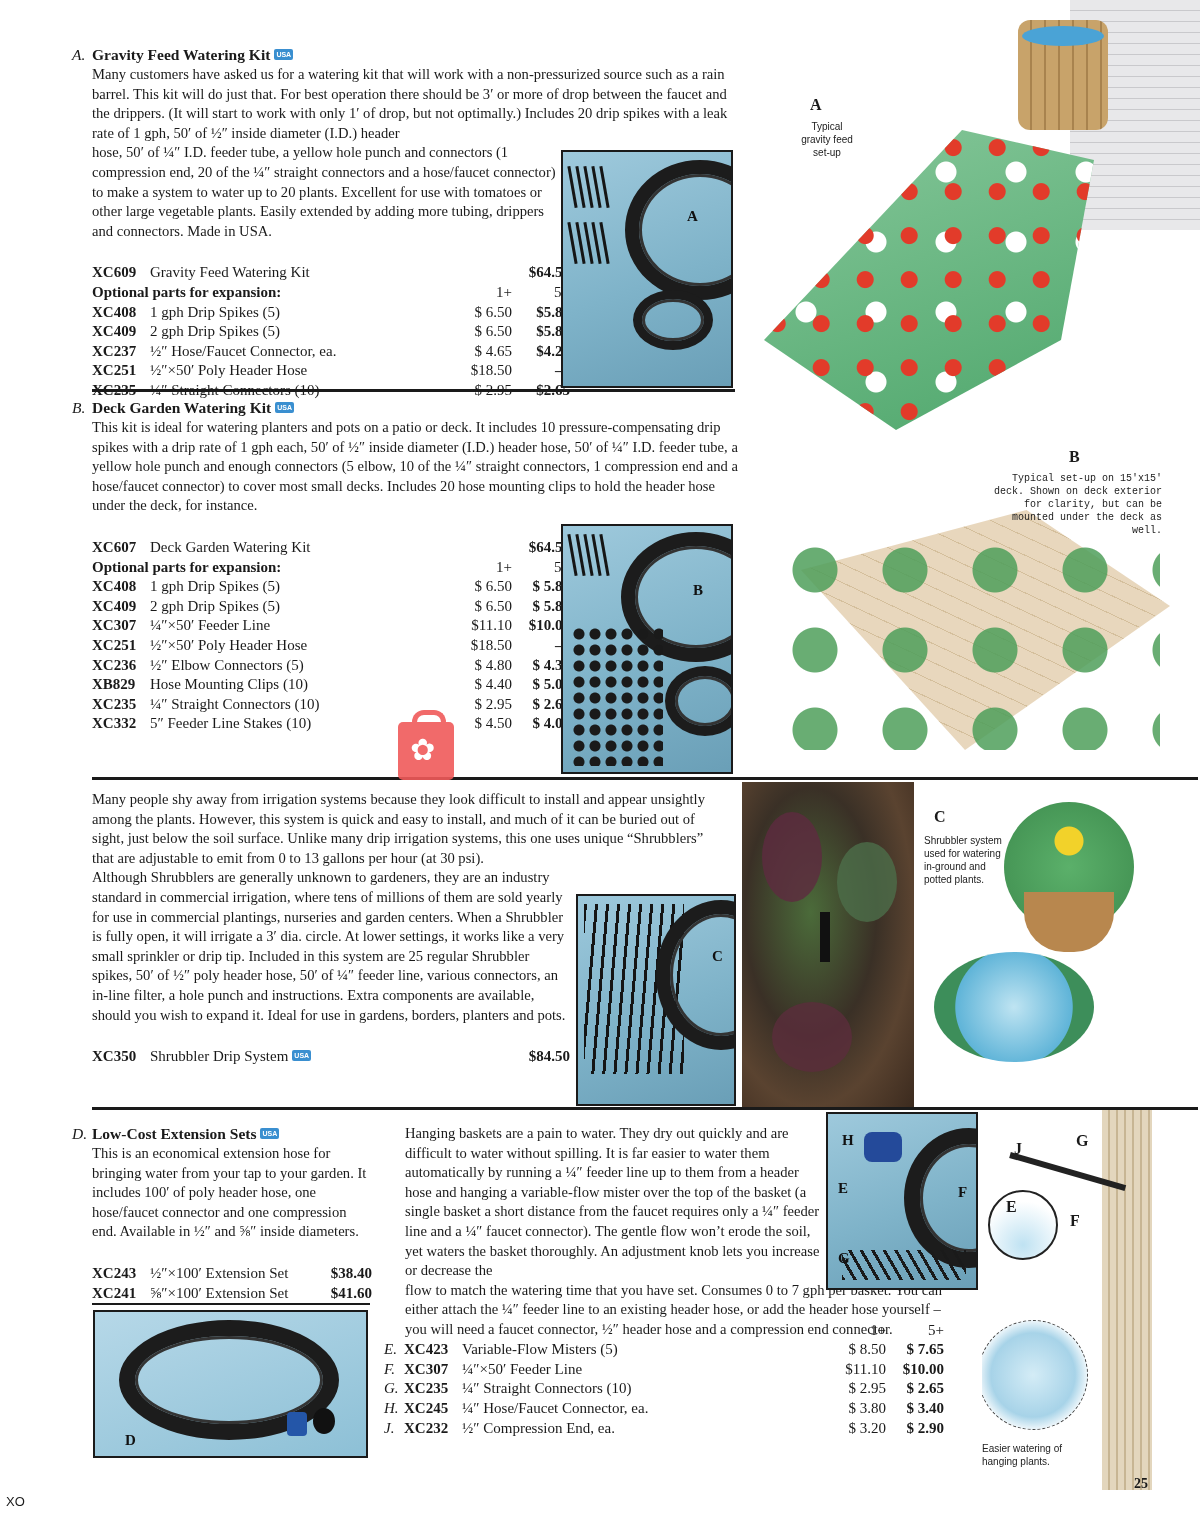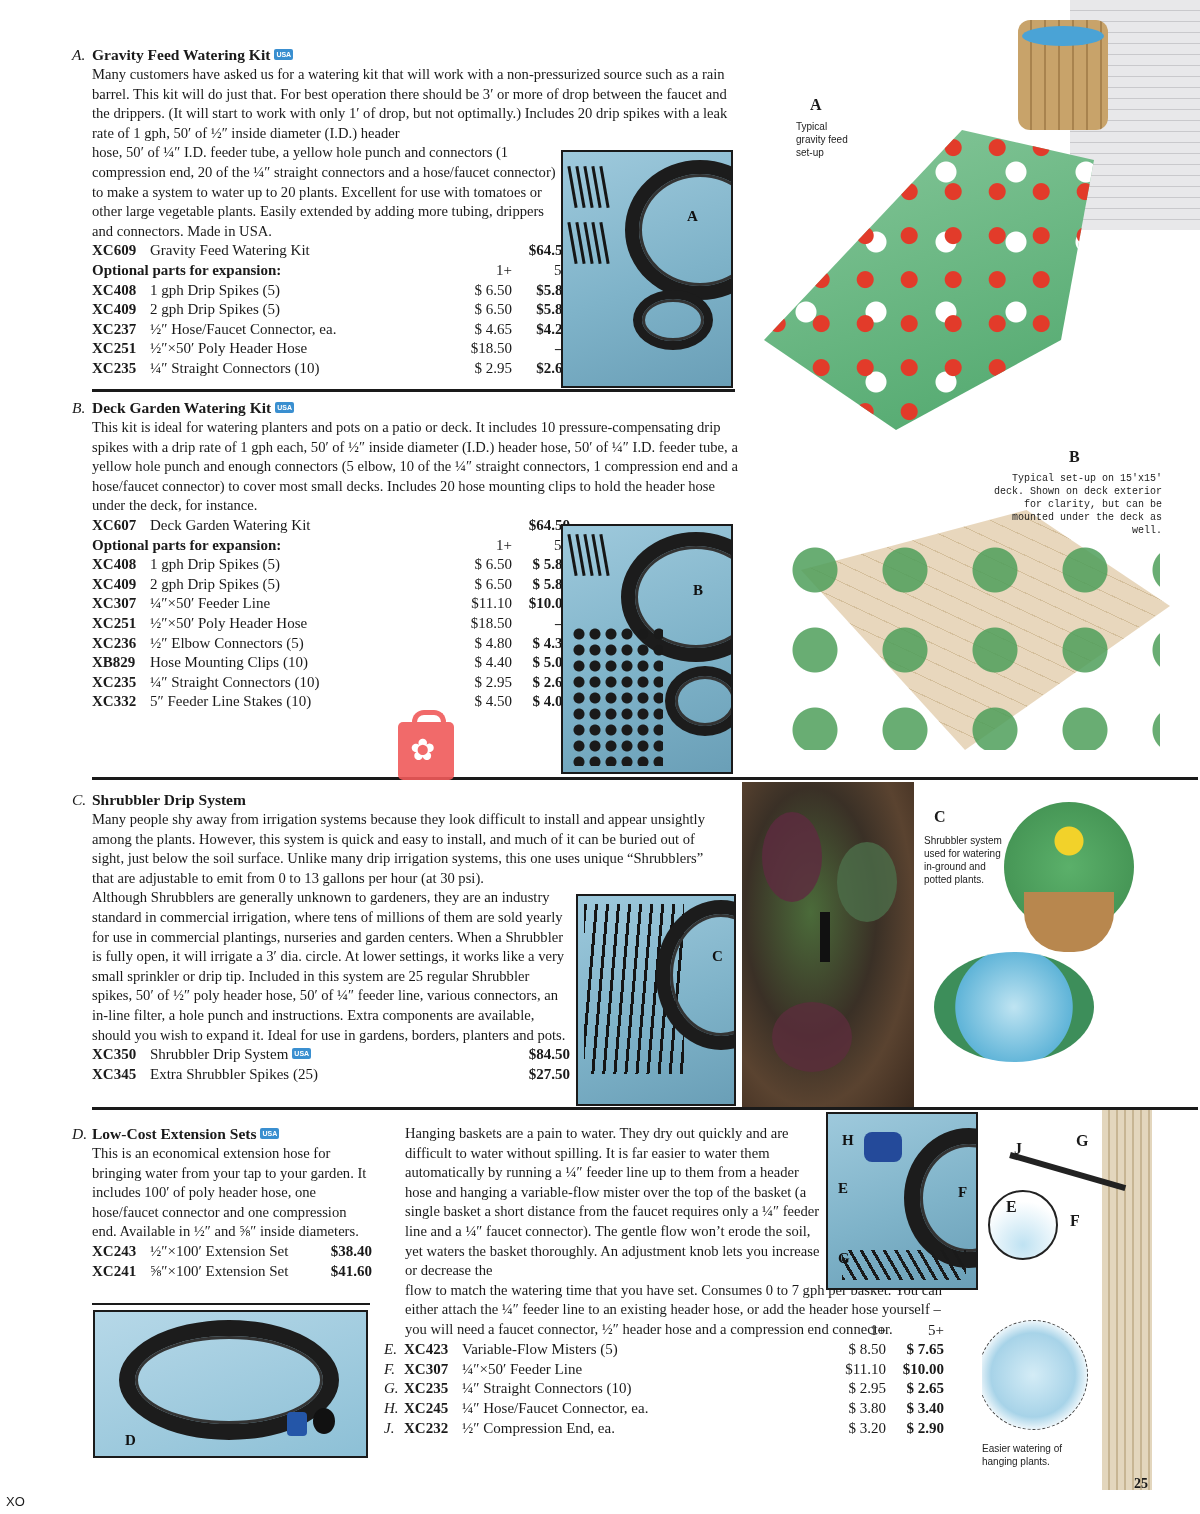--- a/index.html
+++ b/index.html
@@ -6,21 +6,21 @@
   html, body { width: 1200px; height: 1514px; background: #ffffff; overflow: hidden; }
   body { position: relative; font-family: "Liberation Serif", "DejaVu Serif", serif; color: #1a1a1a; }
 
   .section { position: absolute; }
   .sec-title { font-weight: bold; font-size: 15.5px; line-height: 20px; }
   .sec-letter { font-style: italic; font-weight: normal; display: inline-block; width: 20px; }
   .usa-badge { display: inline-block; background: #3a8fd0; color: #fff; font-family: "Liberation Sans", sans-serif; font-size: 7px; font-weight: bold; padding: 1px 2px; border-radius: 2px; vertical-align: 3px; margin-left: 4px; line-height: 9px; }
   .body-text { font-size: 14.6px; line-height: 19.6px; text-align: left; }
   .indent { padding-left: 20px; }
 
-  .ptable { font-size: 15px; line-height: 19.6px; }
+  .ptable { font-size: 15px; line-height: 19.6px; margin-top: 22px; }
   .prow { display: flex; white-space: nowrap; }
   .prow .sku { font-weight: bold; width: 58px; }
   .prow .desc { flex: 1; }
   .prow .p1 { width: 54px; text-align: right; font-weight: normal; }
   .prow .p5 { width: 58px; text-align: right; font-weight: bold; }
   .prow.hdr .desc { font-weight: bold; }
   .prow.hdr .p1, .prow.hdr .p5 { font-weight: normal; }
   .prow .lt { font-style: italic; width: 20px; }
 
   .rule { position: absolute; height: 3px; background: #1a1a1a; }
@@ -196,35 +196,27 @@
     </div>
   <div class="coil" style="left:58px; top:6px; width:150px; height:130px;"></div>
   <div class="coil" style="left:102px; top:140px; width:80px; height:70px; border-width:10px;"></div>
   <div style="position:absolute; left:8px; top:100px; width:92px; height:140px; background: radial-gradient(circle, #1a1a1a 5px, transparent 6px) 0 0/16px 16px;"></div>
   <div class="photo-label" style="left:130px; top:56px;">B</div>
 </div>
 
 <div class="rule" style="left:92px; top:777px; width:1106px;"></div>
 
 <div class="section" style="left:72px; top:790px; width:660px;">
-  <div class="sec-title">
-    <span class="sec-letter">C.</span><span>Shrubbler Drip System</span>
-  </div>
   <div class="body-text indent" style="width:650px;">Many people shy away from irrigation systems because they look difficult to install and appear unsightly among the plants. However, this system is quick and easy to install, and much of it can be buried out of sight, just below the soil surface. Unlike many drip irrigation systems, this one uses unique “Shrubblers” that are adjustable to emit from 0 to 13 gallons per hour (at 30 psi).</div>
   <div class="body-text indent" style="width:496px;">Although Shrubblers are generally unknown to gardeners, they are an industry standard in commercial irrigation, where tens of millions of them are sold yearly for use in commercial plantings, nurseries and garden centers. When a Shrubbler is fully open, it will irrigate a 3′ dia. circle. At lower settings, it works like a very small sprinkler or drip tip. Included in this system are 25 regular Shrubbler spikes, 50′ of ½″ poly header hose, 50′ of ¼″ feeder line, various connectors, an in-line filter, a hole punch and instructions. Extra components are available, should you wish to expand it. Ideal for use in gardens, borders, planters and pots.</div>
   <div class="ptable indent" style="width:498px;">
     <div class="prow">
       <span class="sku">XC350</span>
       <span class="desc"><span>Shrubbler Drip System</span><span class="usa-badge">USA</span></span>
       <span class="p5" style="width:70px;">$84.50</span>
-    </div>
-    <div class="prow">
-      <span class="sku">XC345</span>
-      <span class="desc">Extra Shrubbler Spikes (25)</span>
-      <span class="p5" style="width:70px;">$27.50</span>
     </div>
   </div>
 </div>
 
 <div class="photo" style="left:576px; top:894px; width:160px; height:212px;">
   <div style="position:absolute; left:6px; top:8px; width:100px; height:170px; background: repeating-linear-gradient(95deg, #151515 0 3px, transparent 3px 11px);"></div>
   <div class="coil" style="left:78px; top:4px; width:130px; height:150px;"></div>
   <div class="photo-label" style="left:134px; top:52px;">C</div>
 </div>
 
@@ -322,21 +314,21 @@
   <div class="photo-label" style="left:130px; top:70px;">F</div>
   <div class="photo-label" style="left:10px; top:136px;">G</div>
 </div>
 
 <div class="illus" style="left:740px; top:0px; width:460px; height:440px;">
   <div style="position:absolute; left:330px; top:0; width:130px; height:230px; background: repeating-linear-gradient(180deg, #e8e8ea 0 10px, #c9c9cc 10px 11px);"></div>
   <div style="position:absolute; left:278px; top:20px; width:90px; height:110px; background: repeating-linear-gradient(90deg, #c8a36a 0 12px, #a8834e 12px 14px); border-radius:12px;"></div>
   <div style="position:absolute; left:282px; top:26px; width:82px; height:20px; background:#4aa3d6; border-radius:50%;"></div>
   <div style="position:absolute; left:24px; top:130px; width:330px; height:300px; background: radial-gradient(circle at 30% 40%, #e23b2a 0 8px, transparent 9px) 0 0/44px 44px, radial-gradient(circle at 60% 60%, #ffffff 0 10px, transparent 11px) 0 0/70px 70px, linear-gradient(160deg, #86c79a, #4fa76c); clip-path: polygon(60% 0, 100% 10%, 90% 70%, 40% 100%, 0 70%);"></div>
   <div class="cap-letter" style="left:70px; top:96px;">A</div>
-  <div class="caption" style="left:56px; top:120px; width:62px;">Typical gravity feed set-up</div>
+  <div class="caption" style="left:56px; top:120px; width:62px;text-align:center;">Typical gravity feed set-up</div>
 </div>
 
 <div class="illus" style="left:740px; top:440px; width:460px; height:332px;">
   <div style="position:absolute; left:20px; top:70px; width:410px; height:240px; background: repeating-linear-gradient(25deg, #e8d7bd 0 16px, #d4bf9c 16px 17px); clip-path: polygon(10% 25%, 65% 0, 100% 40%, 50% 100%);"></div>
   <div style="position:absolute; left:30px; top:90px; width:390px; height:220px; background: radial-gradient(circle, #4e9e5a 0 22px, transparent 23px) 0 0/90px 80px; opacity:.85;"></div>
   <div class="cap-letter" style="left:329px; top:8px;">B</div>
   <div class="caption" style="left:250px; top:32px; width:172px; text-align:right;font-family:Liberation Mono, monospace;">Typical set-up on 15′x15′ deck. Shown on deck exterior for clarity, but can be mounted under the deck as well.</div>
 </div>
 
 <div class="illus" style="left:914px; top:782px; width:286px; height:326px;">

